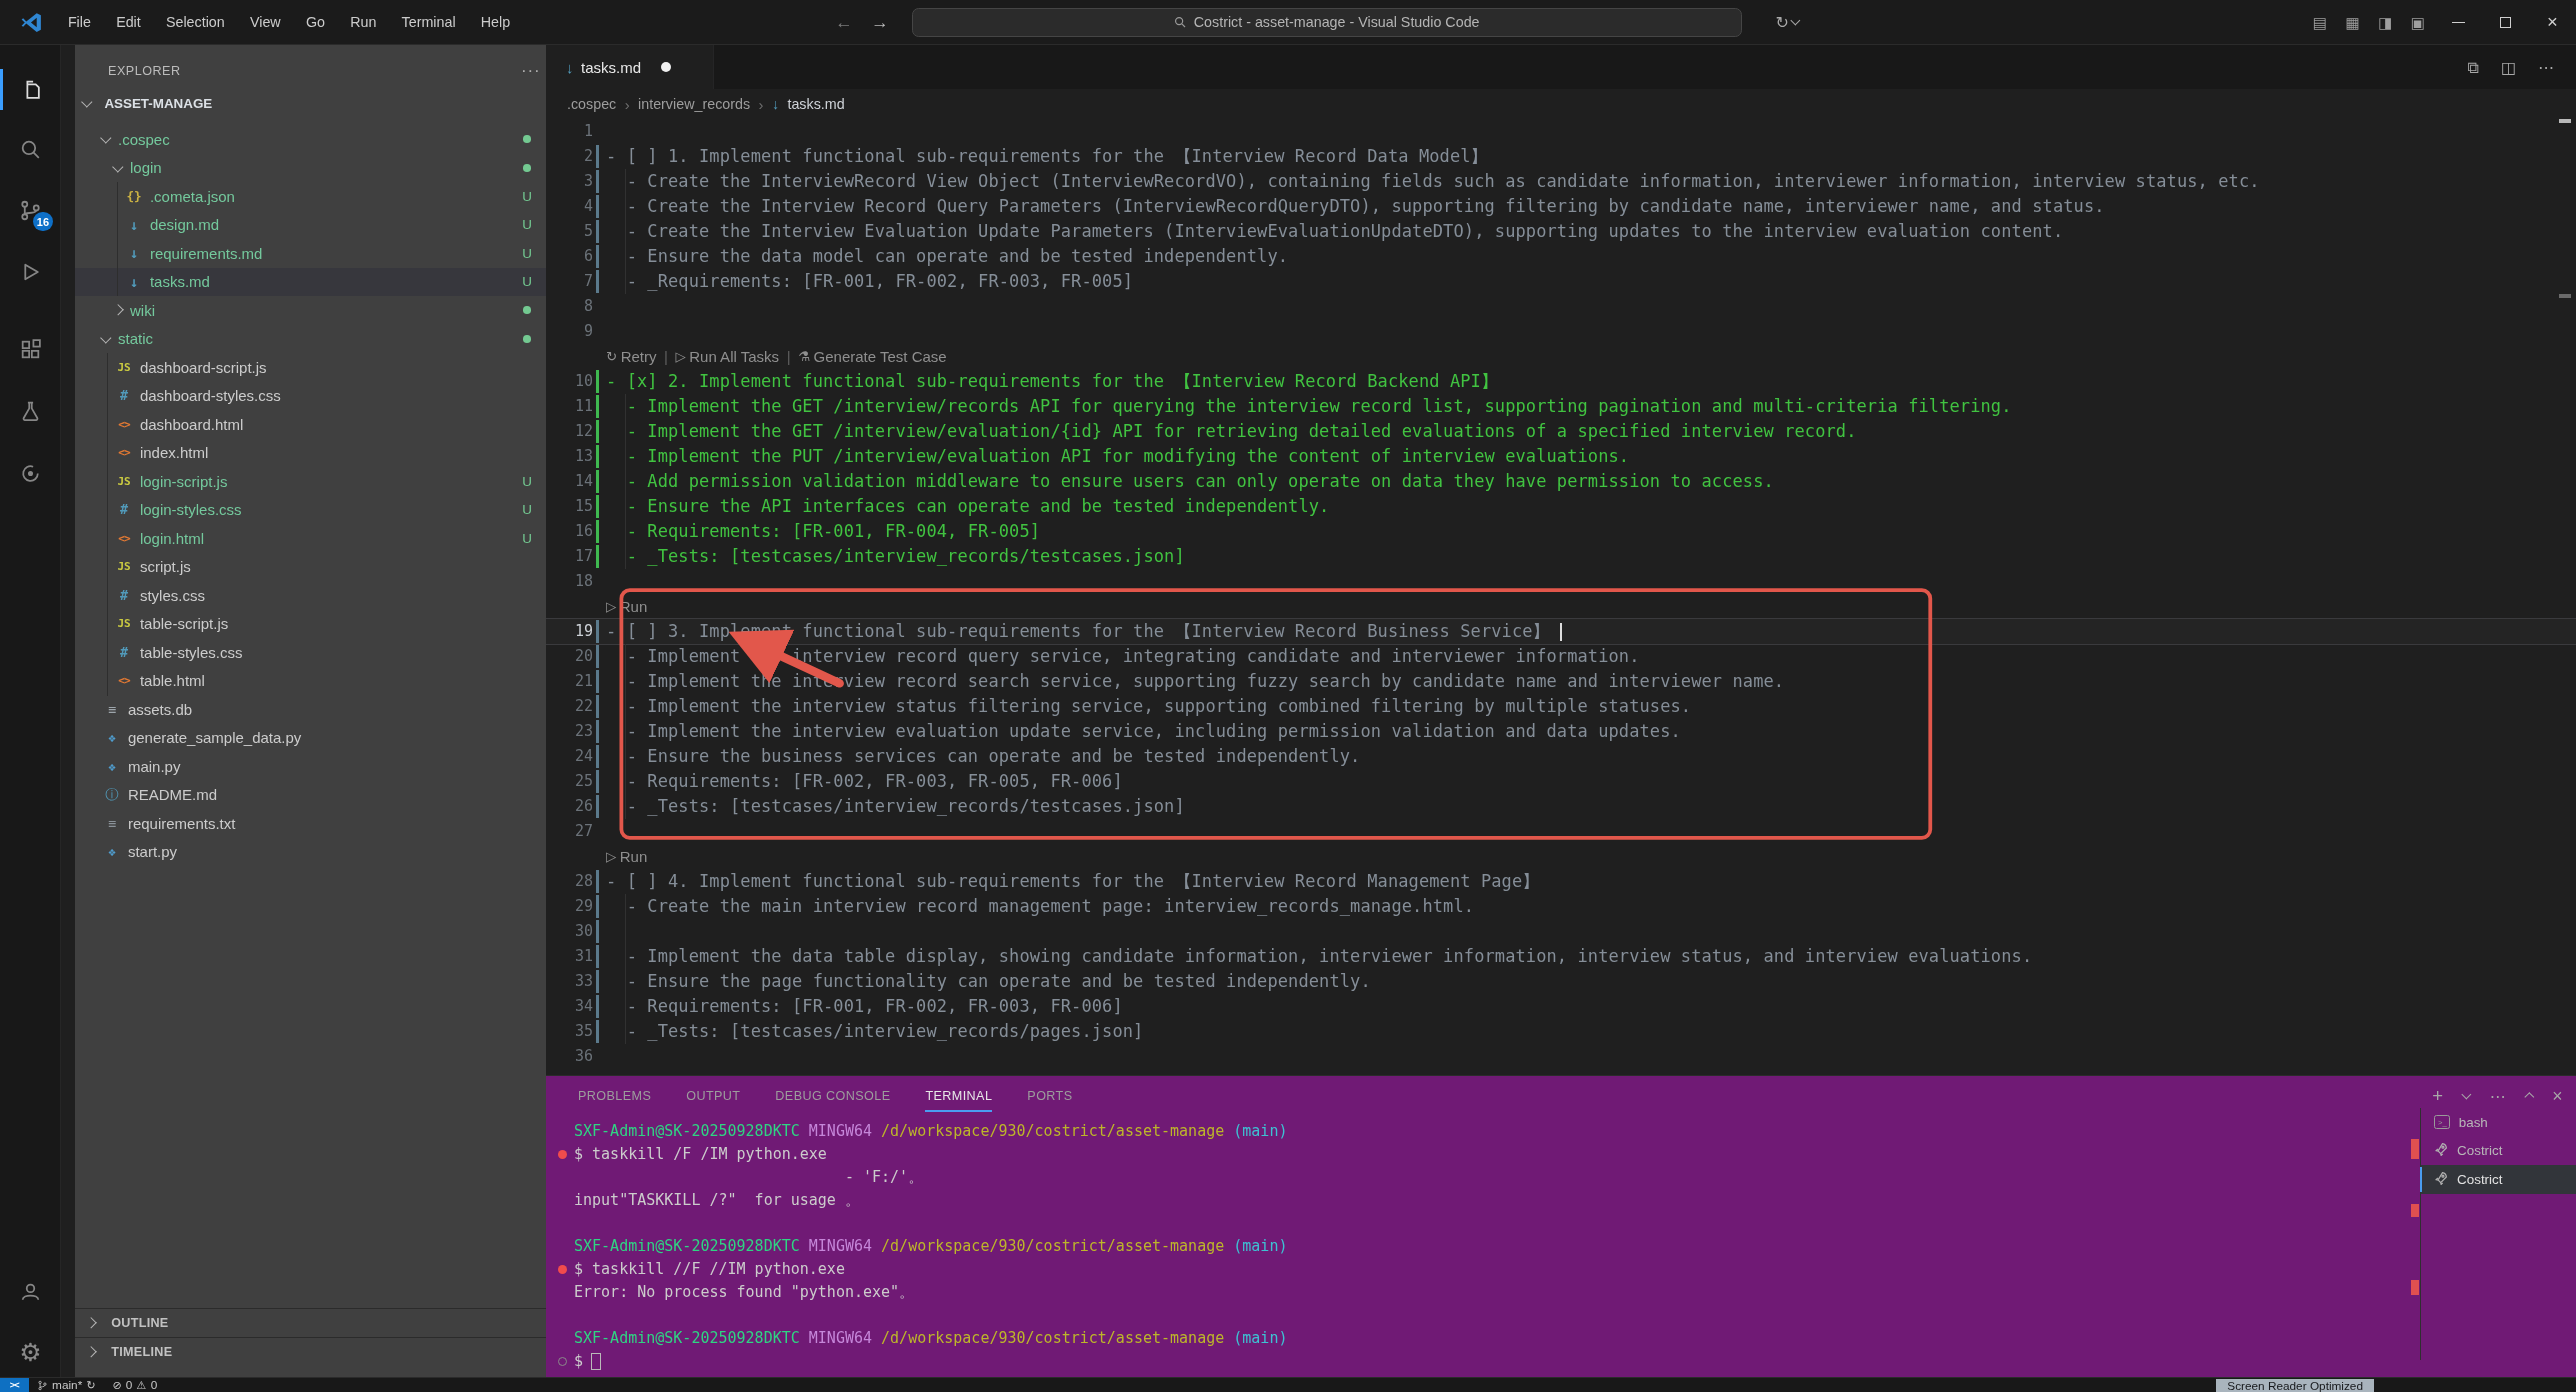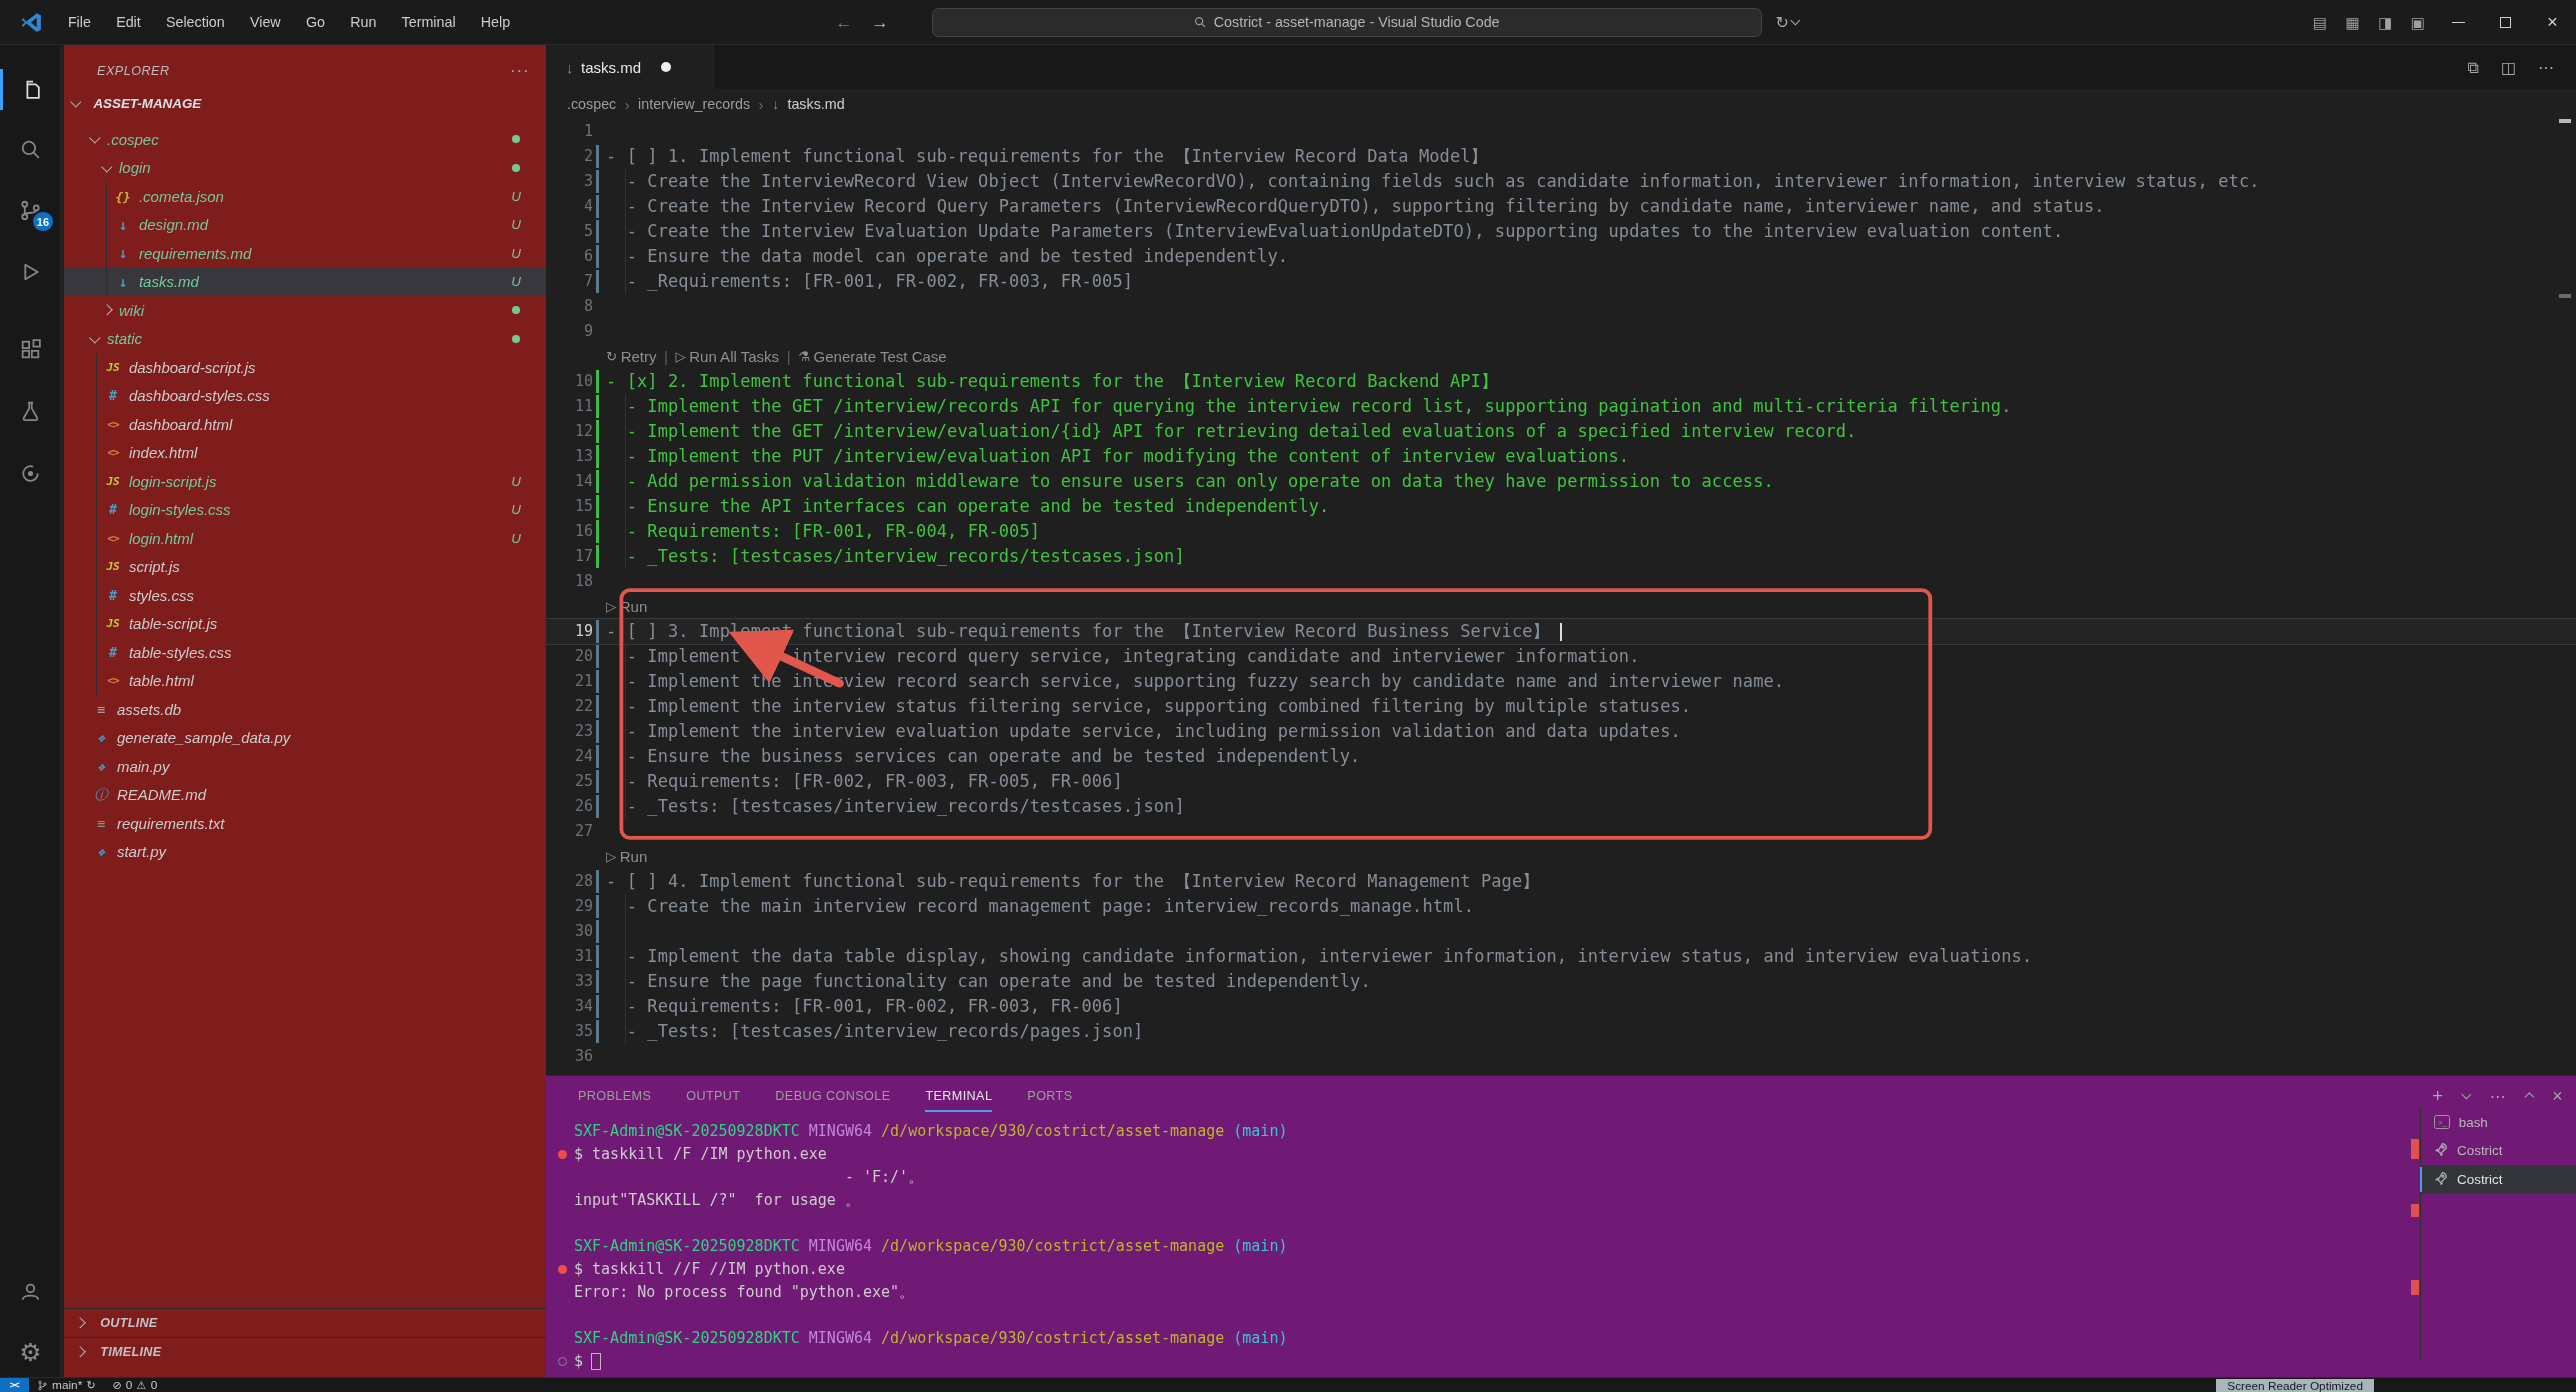--- a/index.html
+++ b/index.html
@@ -11,21 +11,21 @@
   .titlebar { position:absolute; left:0; top:0; width:2576px; height:45px; background:#1b1b1b;
               border-bottom:0.8px solid #2b2b2b; display:flex; align-items:center; }
   .vslogo { width:25px; height:25px; margin:0 11.8px 0 18.5px; }
   .menubar { display:flex; align-items:center; }
   .menu-item { color:#cccccc; font-size:14.3px; padding:5px 12.6px; border-radius:5px; }
   .nav-arrows { position:absolute; left:835px; top:0; height:45px; display:flex; align-items:center; gap:18.5px;
                 color:#b9b9b9; font-size:17.6px; }
   .nav-arrows .dim { color:#7a7a7a; }
   .searchbox { position:absolute; left:912px; top:7.6px; width:830px; height:29px; background:#2b2b2b;
                border:0.8px solid #454545; border-radius:6.7px; display:flex; align-items:center; justify-content:center;
-               color:#b5b5b5; font-size:14.3px; gap:6.7px;margin-left:20px; }
+               color:#b5b5b5; font-size:14.3px; gap:6.7px; }
   .tb-right { position:absolute; right:151px; top:0; height:45px; display:flex; align-items:center; gap:18.5px;
               color:#9f9f9f; font-size:15px; }
   .tb-sync { position:absolute; right:777px; top:0; height:45px; display:flex; align-items:center; gap:3.4px;
              color:#a9a9a9; font-size:16px; }
   .win-controls { position:absolute; right:0; top:0; height:45px; display:flex; }
   .win-btn { width:47px; height:45px; display:flex; align-items:center; justify-content:center; color:#cfcfcf; }
   .min-glyph { width:12.6px; height:1.7px; background:#cfcfcf; }
   .max-glyph { width:11px; height:11px; border:1.3px solid #cfcfcf; }
   .close-glyph { font-size:18.5px; line-height:1; }
 
@@ -35,22 +35,22 @@
   .ab-item { position:absolute; left:0; width:61px; height:55px; display:flex; align-items:center; justify-content:center; }
   .ab-item svg { stroke:#868686; fill:none; stroke-width:1.7; }
   .ab-item.active svg { stroke:#dcdcdc; }
   .ab-item.active::before { content:""; position:absolute; left:0; top:6.7px; bottom:6.7px; width:2.5px; background:#3b9eff; }
   .ab-badge { position:absolute; right:8.4px; bottom:6.7px; min-width:19.3px; height:19.3px; border-radius:10px;
               background:#0e70c8; color:#fff; font-size:11px; display:flex; align-items:center; justify-content:center;
               font-weight:bold; }
   .gear-glyph { font-size:25px; color:#8a8a8a; font-family:"DejaVu Sans", sans-serif; }
 
   
-  .sidebar { position:absolute; left:64px; top:45px; width:484px; height:1333px; background:#7f1d1d;
-             border-right:0.8px solid #2b2b2b;font-style:italic; }
+  .sidebar { position:absolute; left:75px; top:45px; width:484px; height:1333px; background:#404040;
+             border-right:0.8px solid #2b2b2b; }
   .sb-header { position:absolute; left:0; top:11.8px; width:484px; height:28.5px; display:flex; align-items:center;
                padding:0 18.5px 0 33px; color:#bcbcbc; font-size:12.6px; letter-spacing:0.5px; }
   .sb-header .more { margin-left:auto; color:#b0b0b0; font-size:17px; letter-spacing:0.8px; }
   .sb-root { position:absolute; left:0; top:44px; width:484px; height:28.5px; display:flex; align-items:center;
              color:#dbe0e5; font-weight:bold; font-size:13.4px; padding-left:8.4px; gap:5px; }
   .tree { position:absolute; left:0; top:80px; width:484px; }
   .trow { position:relative; height:28.5px; display:flex; align-items:center; font-size:15px; color:#cccccc; }
   .trow.selected { background:#37373d; }
   .trow .lab { white-space:nowrap; }
   .trow.green .lab { color:#74c99d; }

